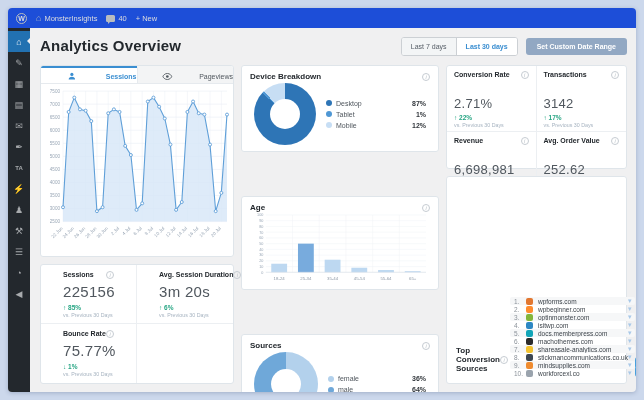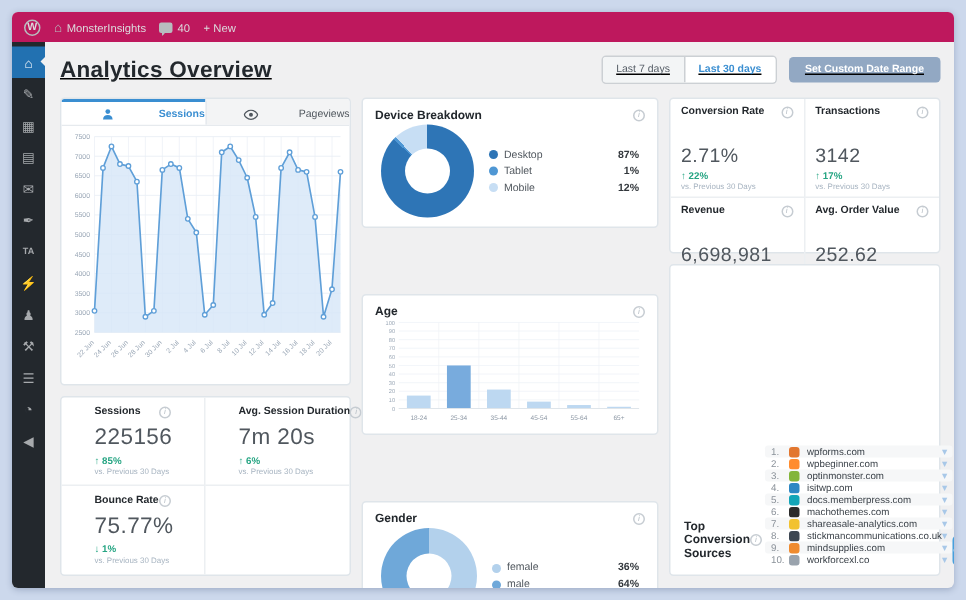--- a/index.html
+++ b/index.html
@@ -3,21 +3,21 @@
 <meta charset="utf-8">
 <style>
   * { box-sizing: border-box; margin: 0; padding: 0; }
   html,body { width:644px; height:400px; overflow:hidden; background:#ccd8ec;
     font-family:"Liberation Sans", sans-serif; -webkit-font-smoothing:antialiased; }
   .frame { width:644px; height:400px; padding:8px; }
   .window { width:628px; height:384px; background:#f0f0f1; border-radius:4px; overflow:hidden;
     display:flex; flex-direction:column; box-shadow:0 1px 4px rgba(30,50,90,.25); }
 
   
-  .adminbar { height:20px; background:#be185d; display:flex; align-items:center; gap:9px;
+  .adminbar { height:20px; background:#1d4ed8; display:flex; align-items:center; gap:9px;
     padding:0 8px; flex:0 0 auto; }
   .ab-item { display:flex; align-items:center; gap:3px; color:#dcdcde; font-size:7.5px; cursor:pointer; }
   .wp-logo { width:11px; height:11px; border:1px solid #b8bcbf; border-radius:50%;
     color:#dcdcde; font-size:7px; line-height:10px; text-align:center; font-weight:bold; }
   .wp-logo::before { content:"W"; }
   .home-ico::before { content:"⌂"; font-size:9px; color:#b8bcbf; }
   .bubble { width:9px; height:7px; background:#b8bcbf; border-radius:1.5px; position:relative; }
   .bubble::after { content:""; position:absolute; left:1.5px; bottom:-2.5px;
     border:1.8px solid transparent; border-top-color:#b8bcbf; border-left-color:#b8bcbf; }
 
@@ -26,21 +26,21 @@
   .sidebar { width:22px; background:#23282d; display:flex; flex-direction:column; padding-top:3px; flex:0 0 auto; }
   .sb-item { width:22px; height:21px; display:flex; align-items:center; justify-content:center;
     color:#a7aaad; font-size:9px; cursor:pointer; position:relative; }
   .sb-item.active { background:#2271b1; color:#fff; }
   .sb-item.active::after { content:""; position:absolute; right:0; top:7px;
     border:3.5px solid transparent; border-right-color:#f0f0f1; }
   .sb-glyph.txt { font-size:6px; font-weight:bold; letter-spacing:0; }
 
   
   .content { flex:1; padding:7px 9px 8px 10px; min-width:0; }
-  .content-header { display:flex; align-items:center; margin:2px 0 9px;text-decoration:underline; }
+  .content-header { display:flex; align-items:flex-start; margin:2px 0 9px; }
   .page-title { font-size:15px; font-weight:700; color:#23282d; letter-spacing:.2px; }
   .header-buttons { margin-left:auto; display:flex; gap:8px; align-items:center; }
   .btn-group { display:flex; border:1px solid #ccd0d4; border-radius:3px; overflow:hidden; background:#fff; }
   .btn-seg { font-size:7px; padding:5px 9px; color:#555d66; background:#f3f5f6; border:none;
     font-family:inherit; cursor:pointer; }
   .btn-seg.active { background:#fff; color:#3a8ed1; font-weight:bold; border-left:1px solid #ccd0d4; }
   .btn-custom { font-size:7px; padding:5px 11px; color:#fff; background:#92a8c3; border:none;
     border-radius:3px; font-weight:bold; font-family:inherit; cursor:pointer; }
 
   .columns { display:flex; gap:7px; height:319px; }
@@ -300,21 +300,21 @@
                   </div>
                 <div class="stat-value">225156</div>
                 <div class="stat-change">↑ 85%</div>
                 <div class="stat-note">vs. Previous 30 Days</div>
               </div>
               <div class="stat-cell">
                 <div class="stat-head">
                     <span class="stat-label">Avg. Session Duration</span>
                     <span class="info"></span>
                   </div>
-                <div class="stat-value">7m 20s</div>
+                <div class="stat-value">3m 20s</div>
                 <div class="stat-change">↑ 6%</div>
                 <div class="stat-note">vs. Previous 30 Days</div>
               </div>
               <div class="stat-cell">
                 <div class="stat-head">
                     <span class="stat-label">Bounce Rate</span>
                     <span class="info"></span>
                   </div>
                 <div class="stat-value">75.77%</div>
                 <div class="stat-change">↓ 1%</div>
@@ -395,21 +395,21 @@
                   <text x="137.5" y="69" text-anchor="middle" font-size="4.4" fill="#8d98a5">55-64</text>
                   <line x1="151" x2="151" y1="3" y2="61" stroke="#f0f3f7" stroke-width="0.5"></line>
                   <rect x="156.5" y="59.84" width="16" height="1.16" fill="#bdd8f1"></rect>
                   <text x="164.5" y="69" text-anchor="middle" font-size="4.4" fill="#8d98a5">65+</text>
                   <line x1="16" x2="178" y1="61" y2="61" stroke="#dfe5ea" stroke-width="0.7"></line>
                 </svg>
             </div>
 
             <div class="card panel gender-card">
               <div class="panel-head">
-                <span class="panel-title">Gender</span>
+                <span class="panel-title">Sources</span>
                 <span class="info"></span>
               </div>
               <div class="donut-body">
                 <div class="donut" id="gender-donut" style="background: conic-gradient(rgb(179, 209, 236) 0deg, rgb(179, 209, 236) 129.6deg, rgb(111, 168, 217) 129.6deg, rgb(111, 168, 217) 360deg);"></div>
                 <div class="legend" id="gender-legend">
                     <div class="legend-row">
                       <span class="legend-dot" style="background: rgb(179, 209, 236);"></span>
                       <span>female</span>
                       <span class="legend-val">36%</span>
                     </div>

